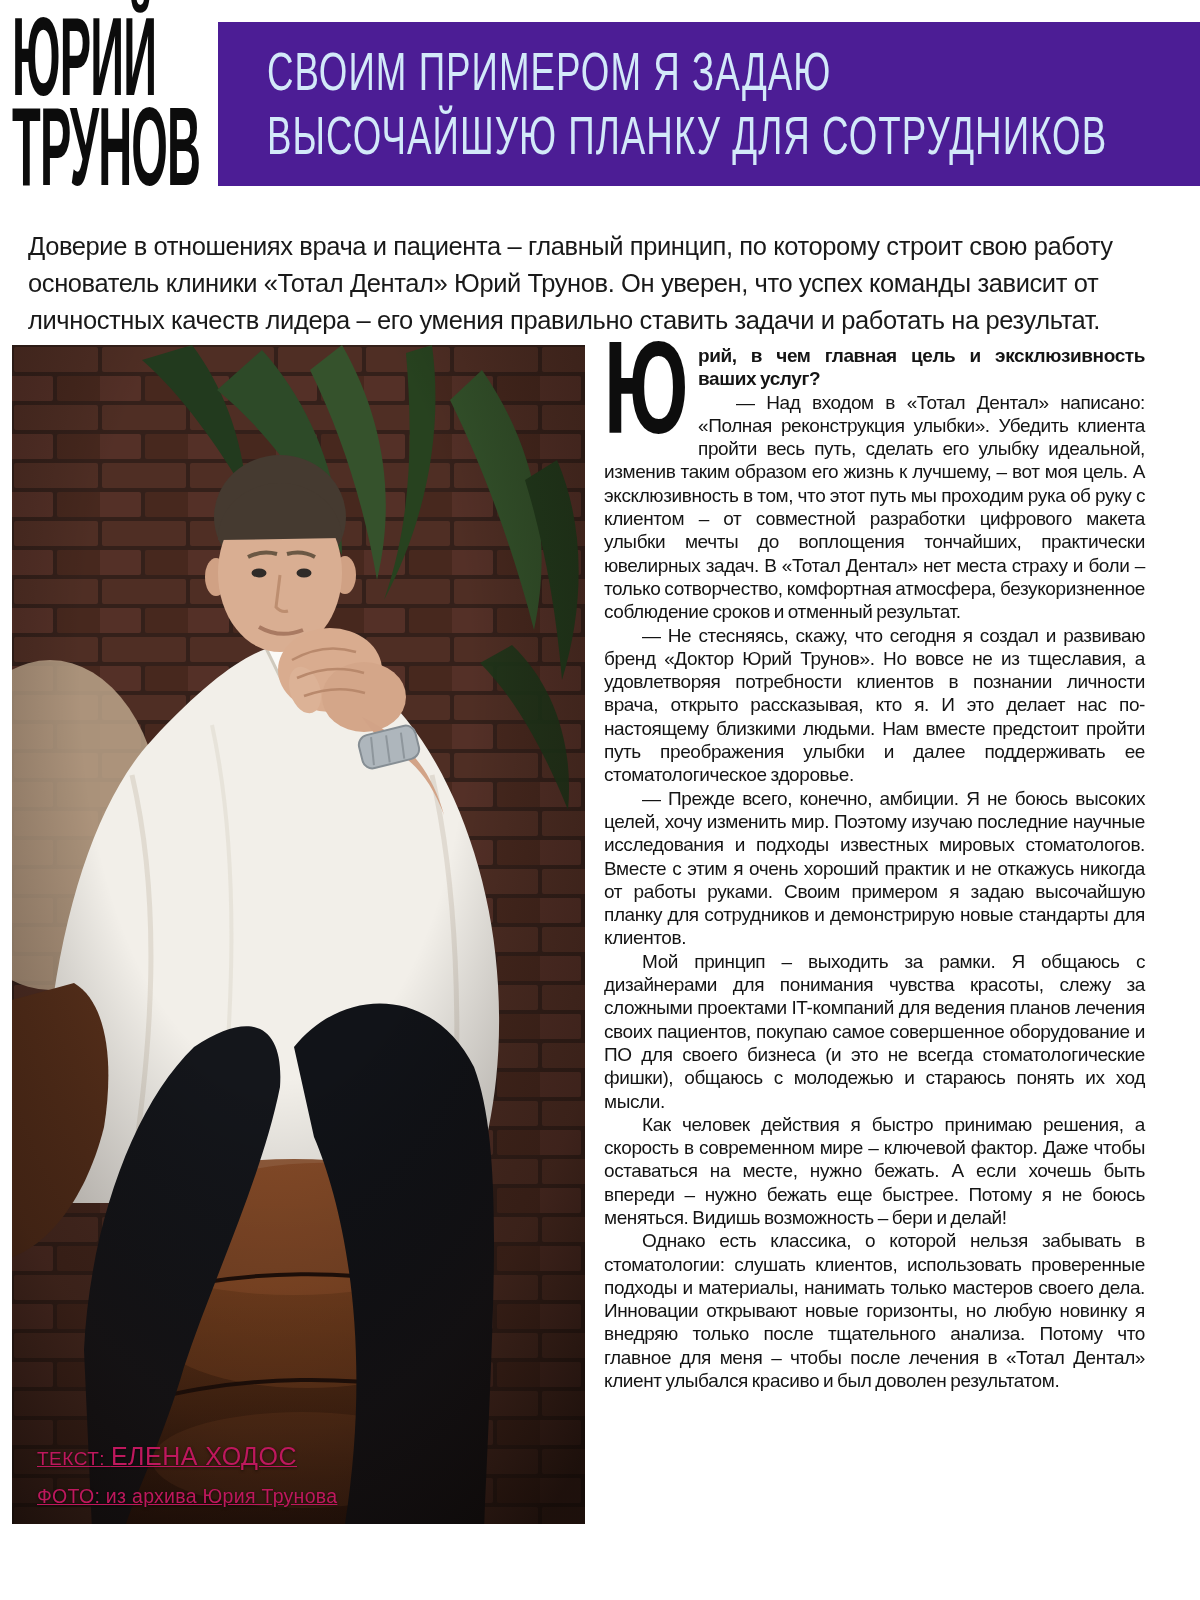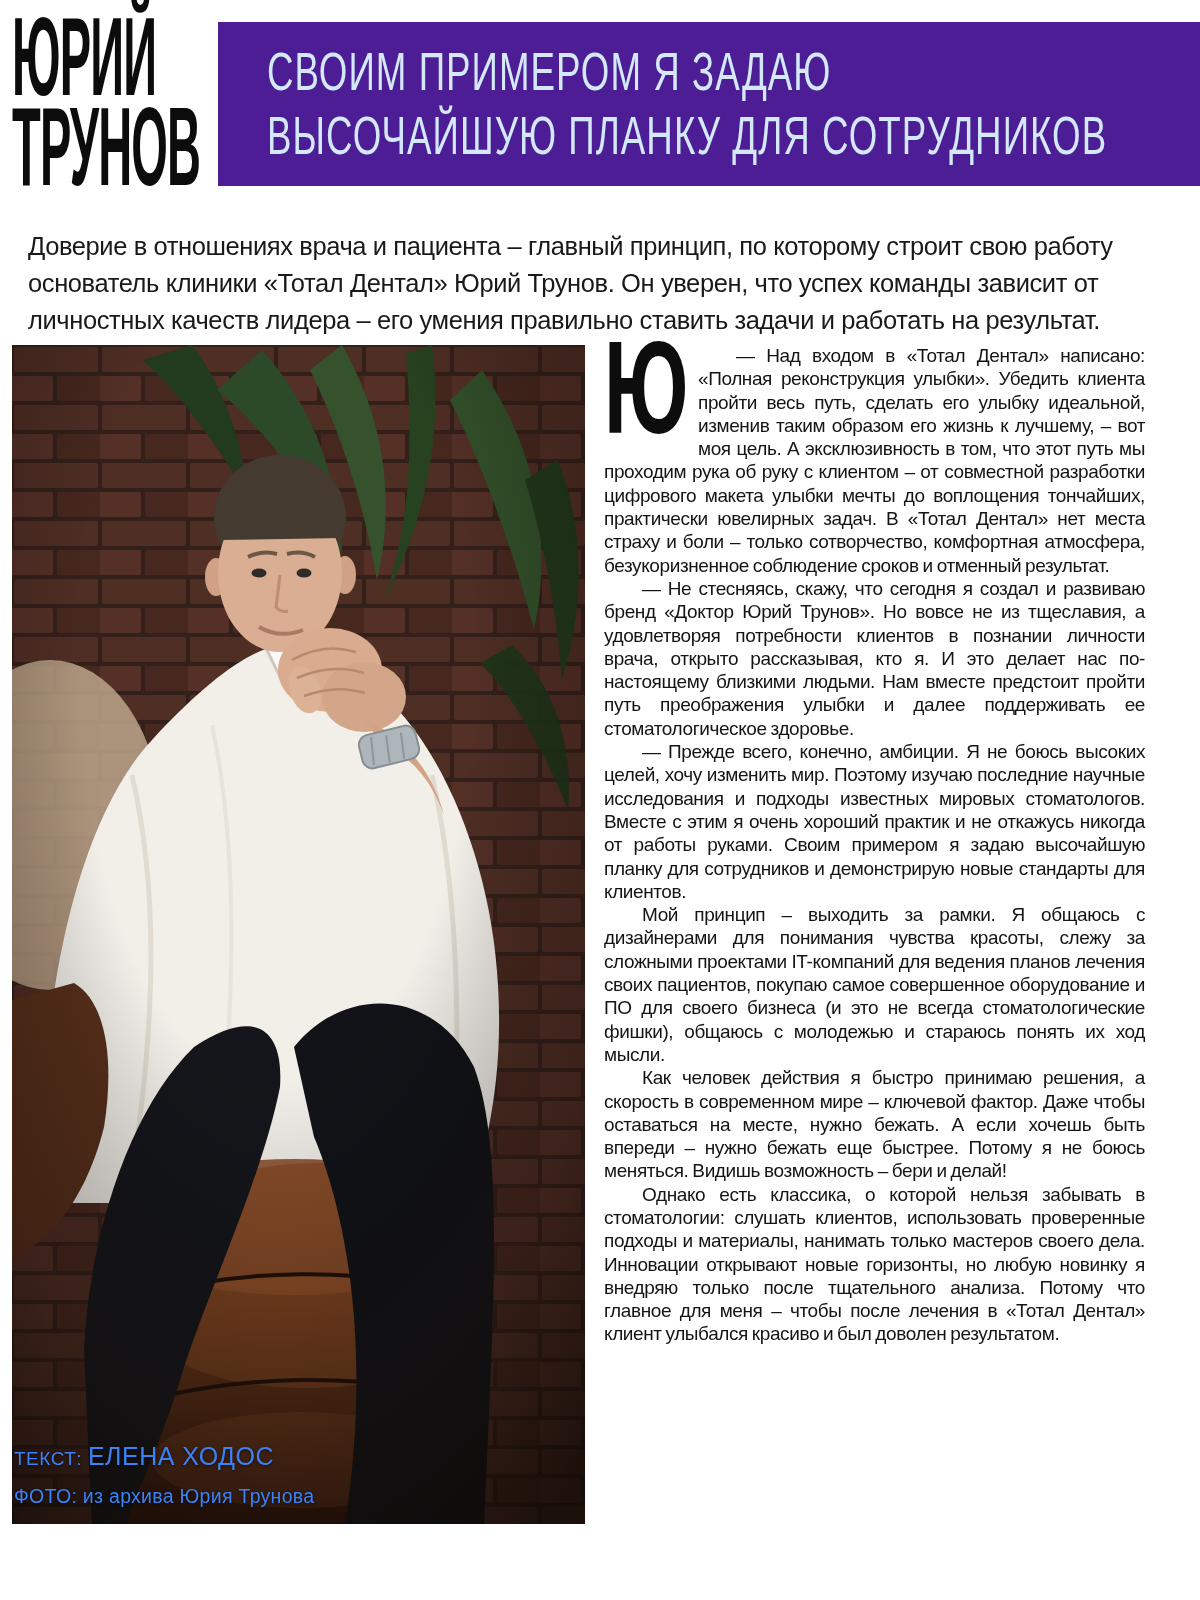--- a/index.html
+++ b/index.html
@@ -18,21 +18,21 @@
           transform:scaleX(.68);transform-origin:left center;letter-spacing:1.5px;white-space:nowrap;}
   .b-wrap{padding-top:17px;}
 
   
   .lead{position:absolute;left:12px;top:212px;width:1140px;margin:16px;
         font-size:25.5px;line-height:37px;color:#191919;letter-spacing:-.4px;}
 
   
   .photo{position:absolute;left:12px;top:345px;width:573px;height:1185px;margin:0;overflow:hidden;}
   .photo svg{position:absolute;inset:0;width:100%;height:100%;display:block;}
-  .credits{position:absolute;left:2px;bottom:22px;color:#3b82f6;text-shadow:0 1px 3px rgba(0,0,0,.6);}
+  .credits{position:absolute;left:25px;bottom:22px;color:#be185d;text-shadow:0 1px 3px rgba(0,0,0,.6);text-decoration:underline;}
   .credit-label{font-size:19px;letter-spacing:.5px;}
   .credit-name{font-size:25px;letter-spacing:.5px;}
   .credit-line2{font-size:19.5px;margin-top:14px;letter-spacing:.3px;}
 
   
   .article{position:absolute;left:604px;top:344px;width:541px;
            font-size:19px;line-height:23.3px;text-align:justify;color:#141414;
            letter-spacing:-.4px;word-spacing:-1px;}
   .article p{margin:0;}
   .q{font-weight:bold;}
@@ -159,20 +159,21 @@
         <span class="credit-label">ТЕКСТ: </span><span class="credit-name">ЕЛЕНА ХОДОС</span>
       </div>
       <div class="credit-line2">ФОТО: из архива Юрия Трунова</div>
     </figcaption>
   </figure>
 
   <article class="article">
     <span class="dropcap">
       <span class="dc-inner">Ю</span>
     </span>
+    <p class="q">рий, в чем главная цель и эксклюзивность ваших услуг?</p>
     <p class="indent">— Над входом в «Тотал Дентал» написано: «Полная реконструкция улыбки». Убедить клиента пройти весь путь, сделать его улыбку идеальной, изменив таким образом его жизнь к лучшему, – вот моя цель. А эксклюзивность в том, что этот путь мы проходим рука об руку с клиентом – от совместной разработки цифрового макета улыбки мечты до воплощения тончайших, практически ювелирных задач. В «Тотал Дентал» нет места страху и боли – только сотворчество, комфортная атмосфера, безукоризненное соблюдение сроков и отменный результат.</p>
     <p class="indent">— Не стесняясь, скажу, что сегодня я создал и развиваю бренд «Доктор Юрий Трунов». Но вовсе не из тщеславия, а удовлетворяя потребности клиентов в познании личности врача, открыто рассказывая, кто я. И это делает нас по-настоящему близкими людьми. Нам вместе предстоит пройти путь преображения улыбки и далее поддерживать ее стоматологическое здоровье.</p>
     <p class="indent">— Прежде всего, конечно, амбиции. Я не боюсь высоких целей, хочу изменить мир. Поэтому изучаю последние научные исследования и подходы известных мировых стоматологов. Вместе с этим я очень хороший практик и не откажусь никогда от работы руками. Своим примером я задаю высочайшую планку для сотрудников и демонстрирую новые стандарты для клиентов.</p>
     <p class="indent">Мой принцип – выходить за рамки. Я общаюсь с дизайнерами для понимания чувства красоты, слежу за сложными проектами IT-компаний для ведения планов лечения своих пациентов, покупаю самое совершенное оборудование и ПО для своего бизнеса (и это не всегда стоматологические фишки), общаюсь с молодежью и стараюсь понять их ход мысли.</p>
     <p class="indent">Как человек действия я быстро принимаю решения, а скорость в современном мире – ключевой фактор. Даже чтобы оставаться на месте, нужно бежать. А если хочешь быть впереди – нужно бежать еще быстрее. Потому я не боюсь меняться. Видишь возможность – бери и делай!</p>
     <p class="indent">Однако есть классика, о которой нельзя забывать в стоматологии: слушать клиентов, использовать проверенные подходы и материалы, нанимать только мастеров своего дела. Инновации открывают новые горизонты, но любую новинку я внедряю только после тщательного анализа. Потому что главное для меня – чтобы после лечения в «Тотал Дентал» клиент улыбался красиво и был доволен результатом.</p>
   </article>
 
   <div class="footer">
     <span class="issue">№ 3 (154) 2017</span>

